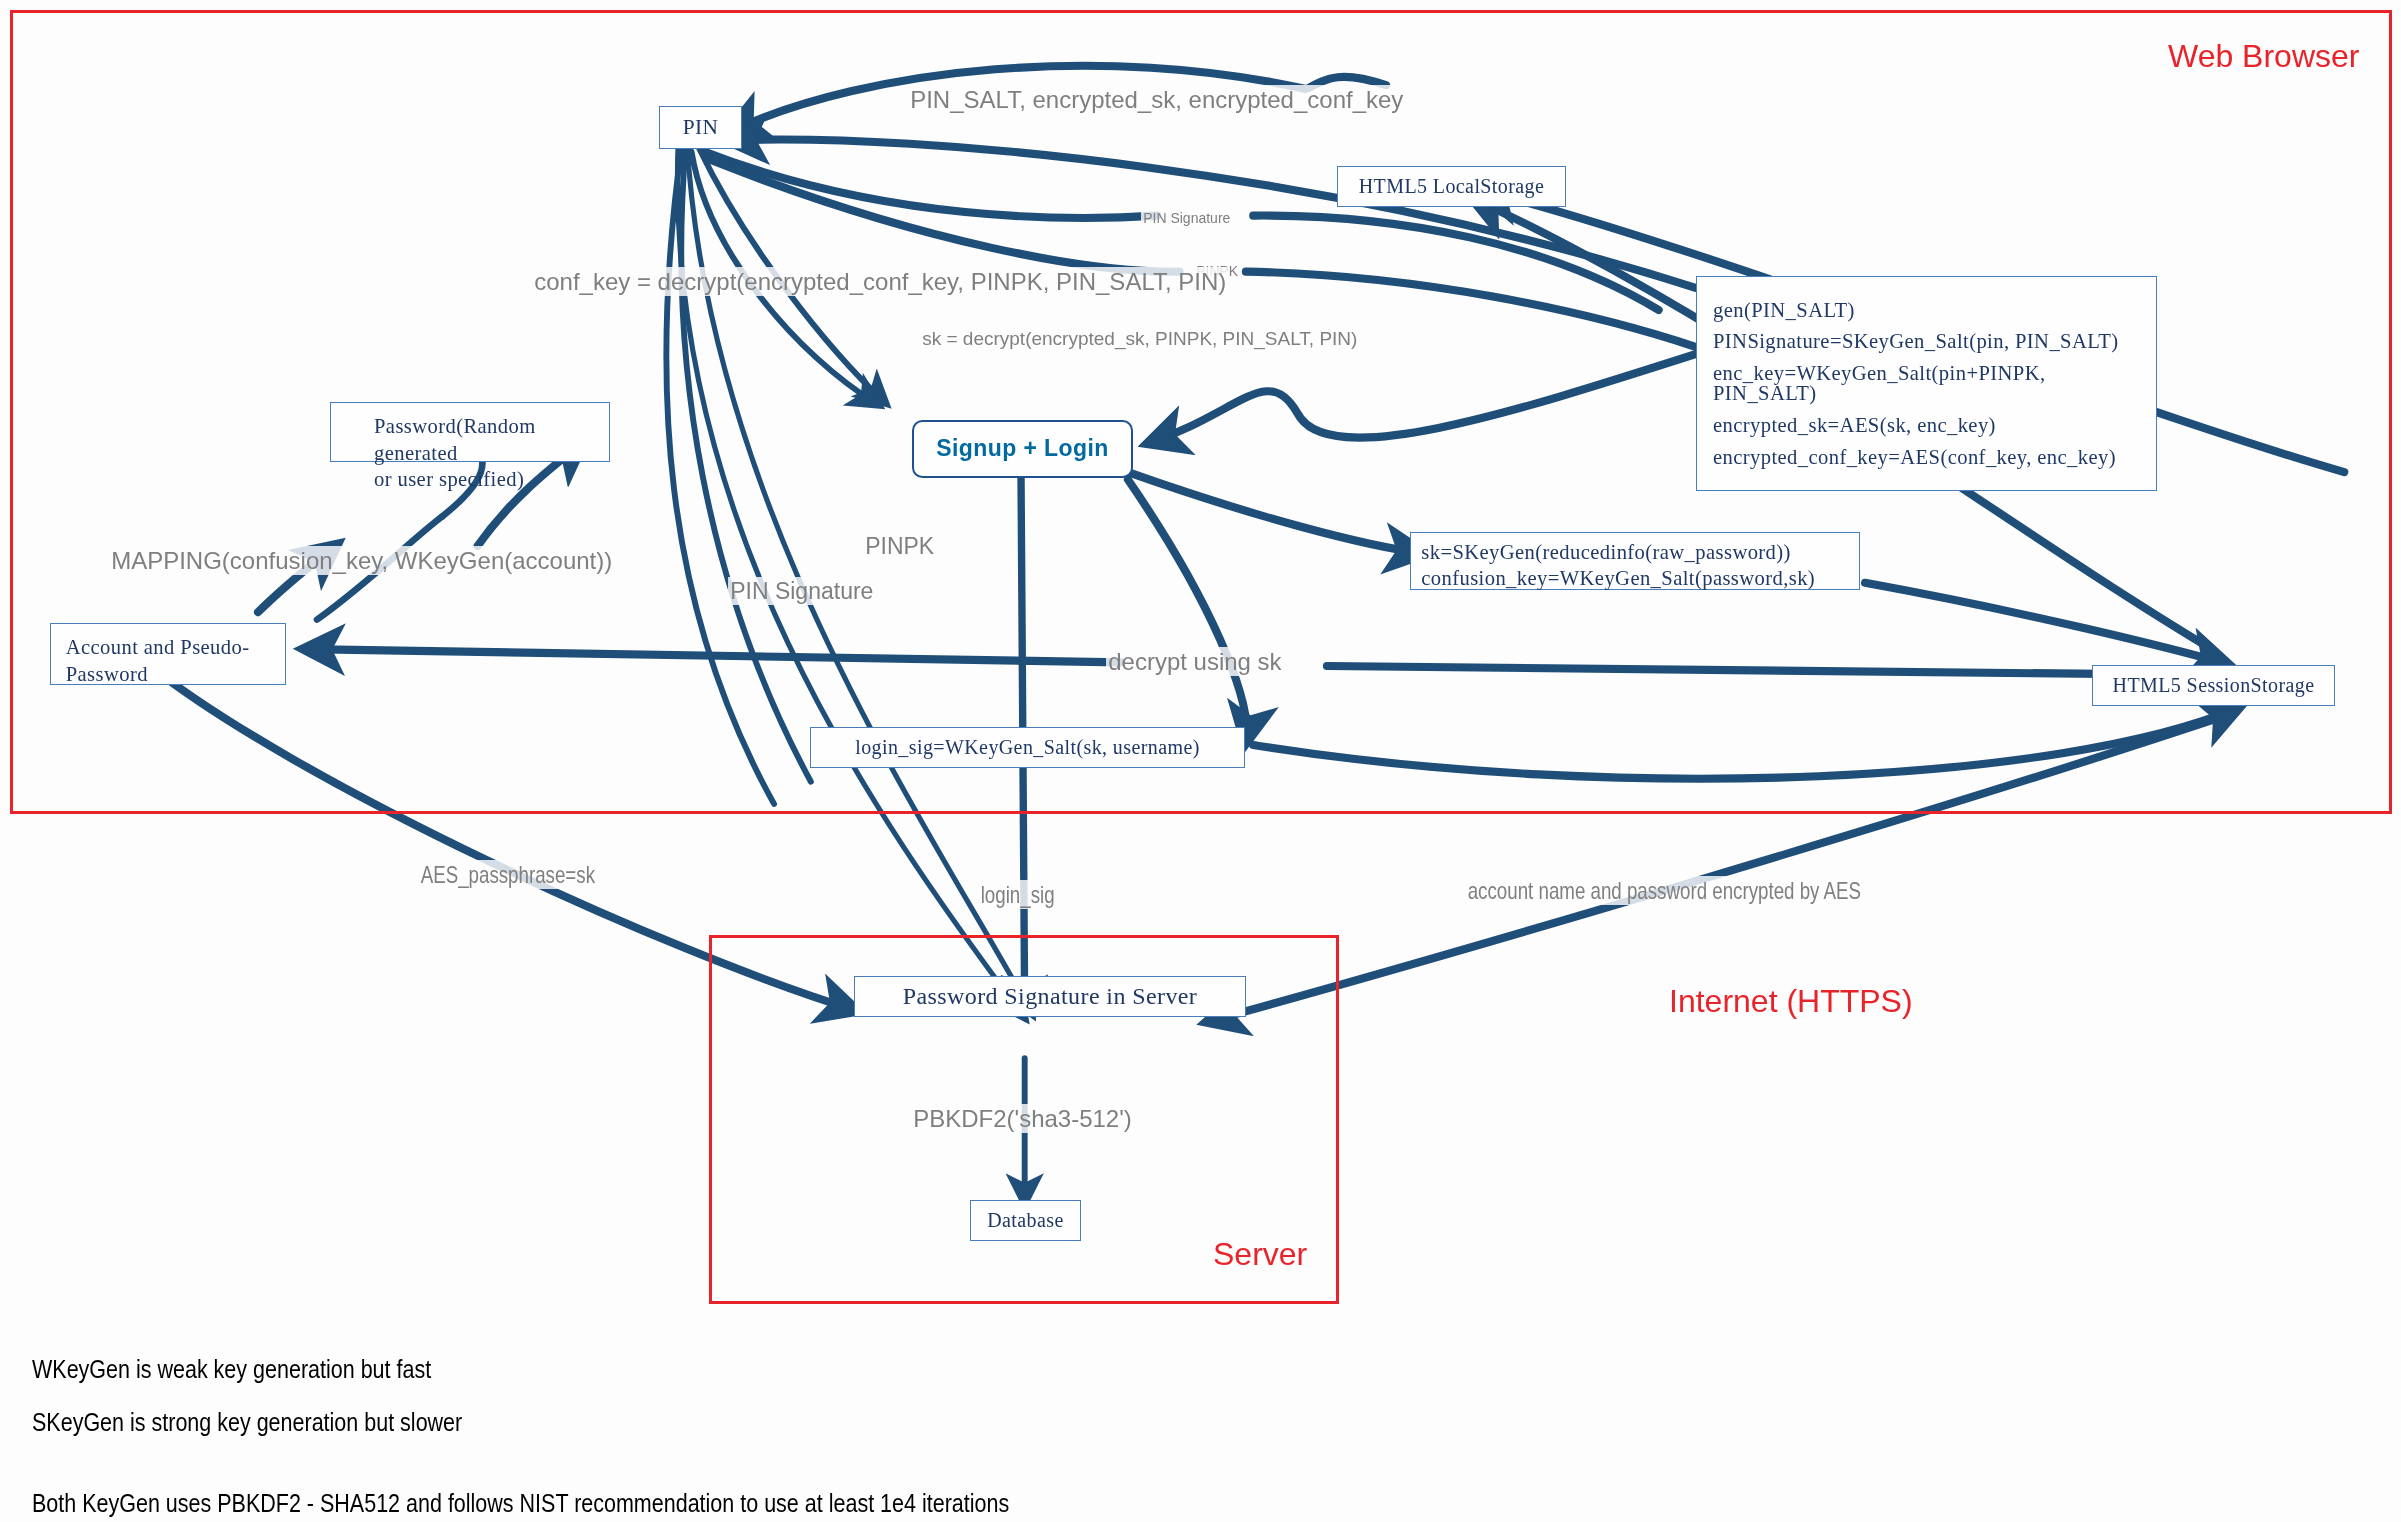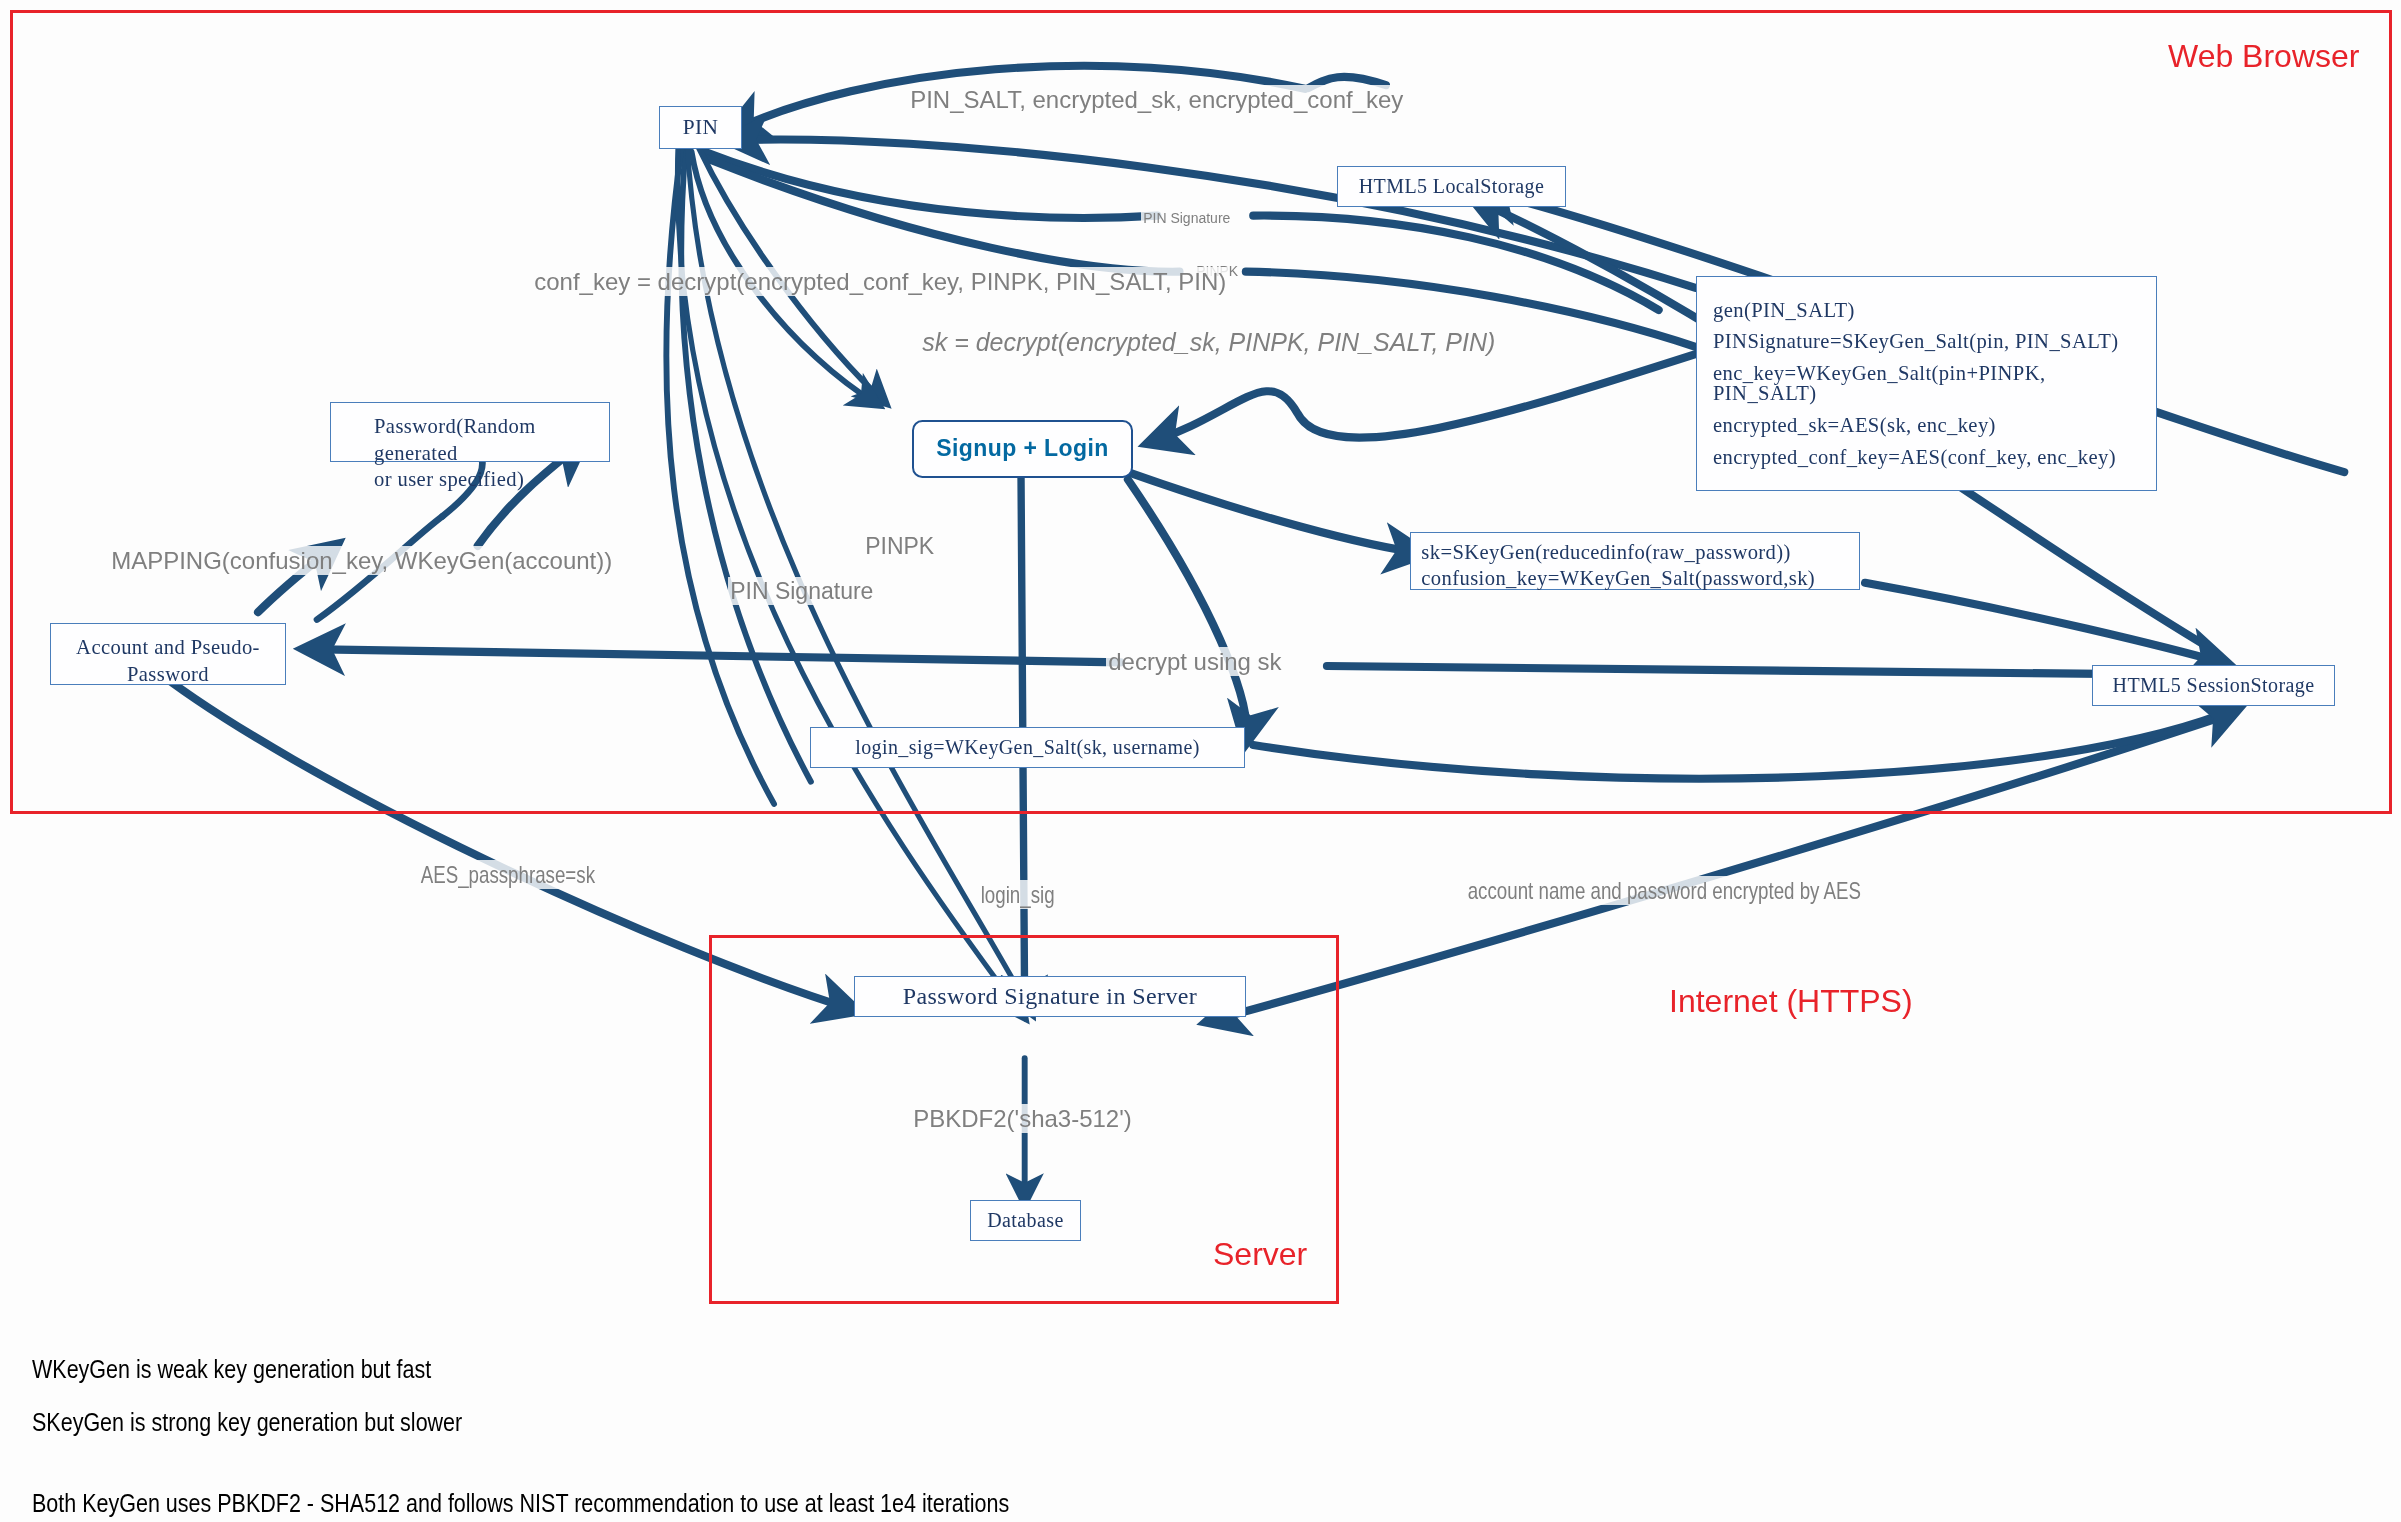--- a/index.html
+++ b/index.html
@@ -76,21 +76,21 @@
   
   .elabel {
     position: absolute;
     color: #7f7f7f;
     font-family: "Liberation Sans", sans-serif;
     white-space: nowrap;
     background: rgba(253,253,253,0.82);
     padding: 0.7px 2.2px;
   }
   .elabel.sm  { font-size: 14px; }
-  .elabel.md  { font-size: 25px; font-style: italic; }
+  .elabel.md  { font-size: 19px; }
   .elabel.lg  { font-size: 23px; }
   .elabel.xl  { font-size: 24px; }
   .elabel.narrow {
     font-family: "Liberation Sans", sans-serif;
     transform: scaleX(0.78);
     transform-origin: left center;
   }
   
   .note {
     position: absolute;
@@ -185,21 +185,21 @@
 
   <div class="node centered" style="left:2092px; top:655px; width:243px; height:41px; font-size:20px;margin-top:10px;">HTML5 SessionStorage</div>
 
   <div class="node rounded centered" style="left:912px; top:420px; width:221px; height:58px;">Signup + Login</div>
 
   <div class="node tall" style="left:330px; top:402px; width:280px; height:60px;padding-left:43px;">
     <span>Password(Random generated</span>
     <span>or user specified)</span>
   </div>
 
-  <div class="node tall" style="left:50px; top:623px; width:236px; height:62px;text-align:center;">
+  <div class="node tall" style="left:50px; top:623px; width:236px; height:62px;">
     <span>Account and Pseudo-</span>
     <span>Password</span>
   </div>
 
   <div class="node centered" style="left:810px; top:727px; width:435px; height:41px; font-size:20px;">login_sig=WKeyGen_Salt(sk, username)</div>
 
   <div class="node tall" style="left:1410px; top:532px; width:450px; height:58px; padding:5.9px 10.3px;">
     <span>sk=SKeyGen(reducedinfo(raw_password))</span>
     <span>confusion_key=WKeyGen_Salt(password,sk)</span>
   </div>

